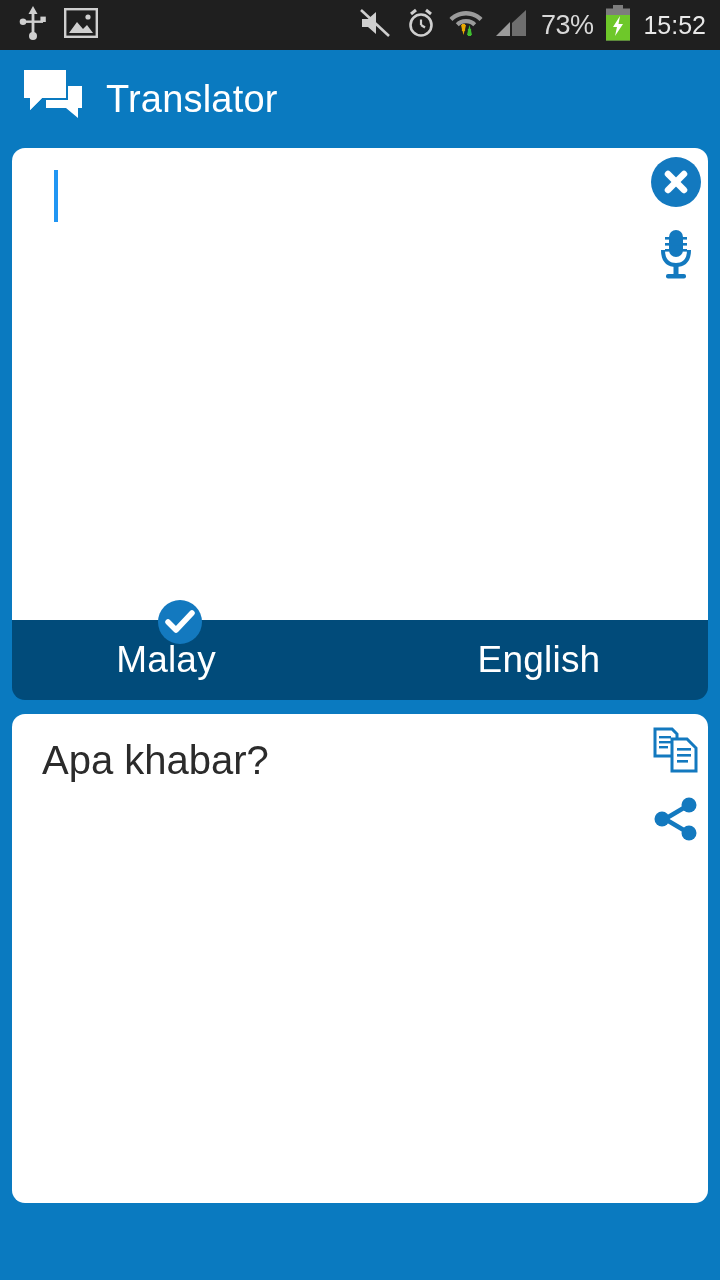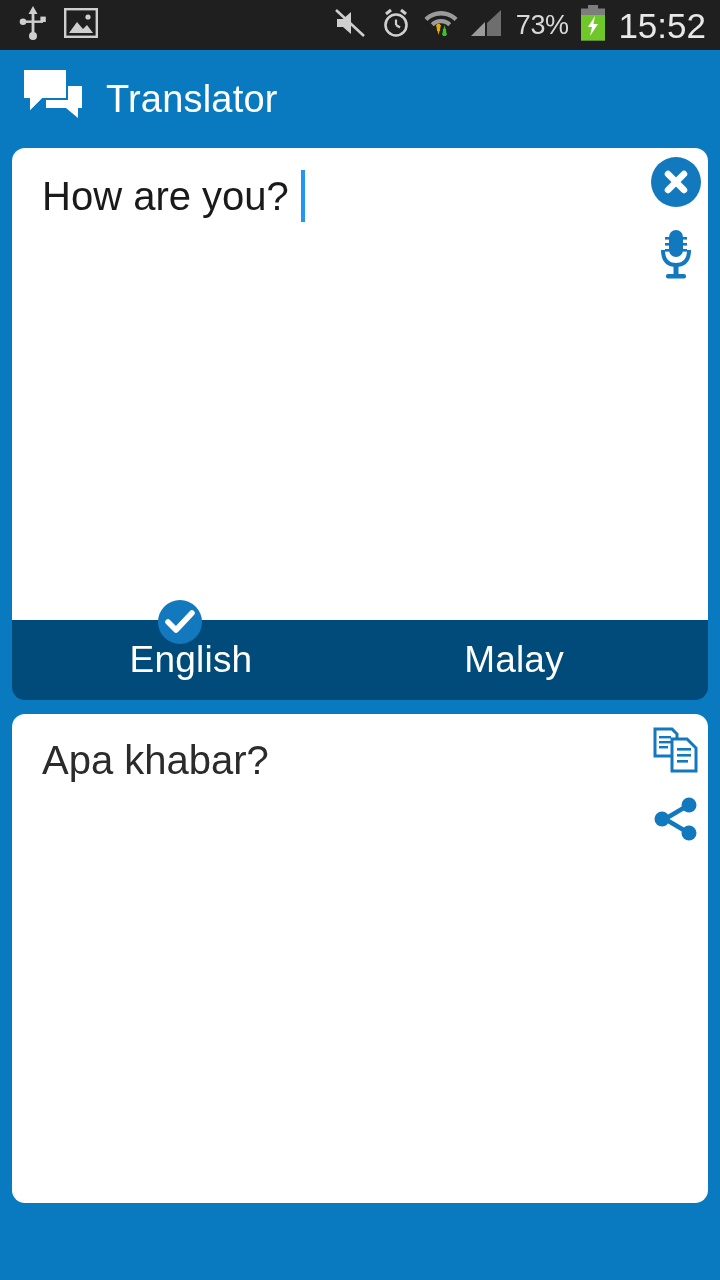--- a/index.html
+++ b/index.html
@@ -16,21 +16,21 @@
     background:#1f1f1f; display:flex; align-items:center;
   }
   .sb-left{ display:flex; align-items:center; gap:16px; padding-left:18px; }
   .sb-right{ margin-left:auto; display:flex; align-items:center; gap:12px; padding-right:14px; }
   .sb-icon{ display:block; }
   .sb-batt-pct{
     color:#d8d8d8; font-size:27px; letter-spacing:-0.5px;
     font-family:"Liberation Sans", sans-serif;
   }
   .sb-clock{
-    color:#e8e8e8; font-size:35px; letter-spacing:0px; line-height:1;
+    color:#e8e8e8; font-size:25px; letter-spacing:0px; line-height:1;
     font-family:"Liberation Sans", sans-serif;
   }
 
   
   .appbar{
     position:absolute; left:0; top:50px; width:584px; height:98px;
     background:#0a7ac0; display:flex; align-items:center; padding-left:22px;
   }
   .app-title{
     color:#ffffff; font-size:38px; margin-left:22px; letter-spacing:0.2px;
@@ -174,21 +174,20 @@
       <path d="M44 18 V30 H20 L20 18 Z" fill="#0a7ac0" opacity="0"></path>
       <rect x="22" y="16" width="24" height="16" fill="#0a7ac0"></rect>
       <path d="M2 2 H44 V30 H20 L8 42 V30 H2 Z" fill="#ffffff"></path>
     </svg>
   </span>
   <span class="app-title">Translator</span>
 </div>
 
 <div class="card card-input">
   <div class="src-text">
-    <span>How are you?</span>
     <span class="caret"></span>
   </div>
 </div>
 
 <span class="act act-clear">
   <svg width="52" height="52" viewBox="0 0 52 52">
     <circle cx="26" cy="26" r="25" fill="#1379bf"></circle>
     <g stroke="#ffffff" stroke-width="6.5" stroke-linecap="round">
       <line x1="18" y1="18" x2="34" y2="34"></line>
       <line x1="34" y1="18" x2="18" y2="34"></line>
@@ -204,25 +203,25 @@
       <rect x="13" y="15" width="22" height="2.6"></rect>
       <rect x="13" y="21" width="22" height="2.6"></rect>
       <path d="M9 22 C9 34 15 39 24 39 C33 39 39 34 39 22 L35 22 C35 31 31 35 24 35 C17 35 13 31 13 22 Z"></path>
       <rect x="21.5" y="38" width="5" height="8"></rect>
       <rect x="14" y="46" width="20" height="4.5" rx="2"></rect>
     </g>
   </svg>
 </span>
 
 <div class="langbar">
+  <div class="lang lang-from">
+    <span>Malay</span>
+  </div>
   <div class="lang lang-to">
     <span>English</span>
-  </div>
-  <div class="lang lang-from">
-    <span>Malay</span>
   </div>
 </div>
 
 <span class="check-badge">
   <svg width="30" height="24" viewBox="0 0 30 24">
     <polyline points="3,12 11,20 27,3" fill="none" stroke="#ffffff" stroke-width="5.5" stroke-linecap="round" stroke-linejoin="round"></polyline>
   </svg>
 </span>
 
 <div class="card card-output">

